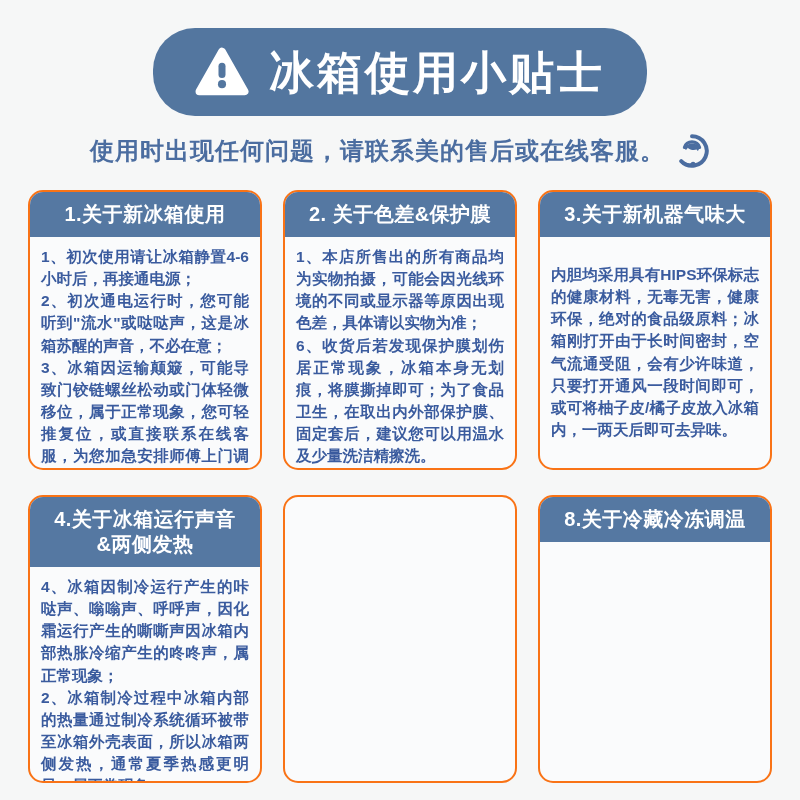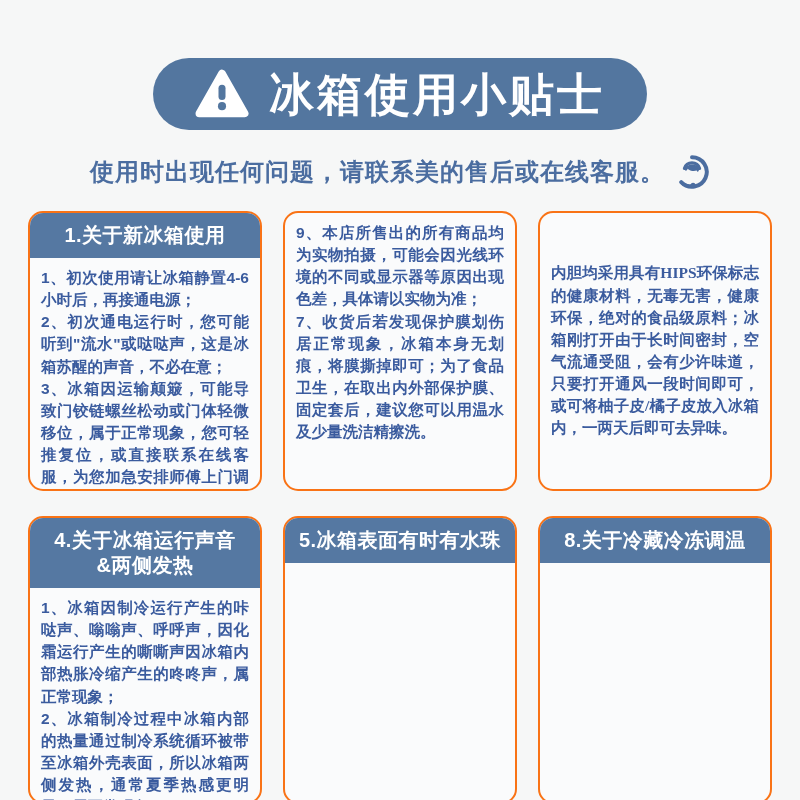--- a/index.html
+++ b/index.html
@@ -7,28 +7,28 @@
     width:800px;height:800px;
     background:#f6f7f7;
     font-family:"Liberation Sans","DejaVu Sans",sans-serif;
     overflow:hidden;
   }
   
   .banner-row{display:flex;justify-content:center;margin:0;padding-top:28px;}
   .banner{
     display:flex;align-items:center;gap:20px;
     background:#53769f;border-radius:42px;
-    height:72px;padding:0 42px;box-sizing:border-box;margin-top:30px;
+    height:88px;padding:0 42px;box-sizing:border-box;
   }
   .banner-title{
     color:#ffffff;font-size:45px;font-weight:bold;letter-spacing:3px;
     line-height:1;white-space:nowrap;
   }
   
-  .subtitle-row{display:flex;justify-content:center;align-items:center;gap:9px;margin-top:24px;}
+  .subtitle-row{display:flex;justify-content:center;align-items:center;gap:9px;margin-top:17px;}
   .subtitle{color:#4b6da0;font-size:24px;font-weight:bold;letter-spacing:1px;}
   
   .cards{
     display:grid;
     grid-template-columns:repeat(3,1fr);
     grid-template-rows:280px 288px;
     gap:25px 21px;
     margin:21px 28px 0 28px;
   }
   .card{
@@ -53,21 +53,21 @@
   .card-body{
     flex:1;
     display:flex;flex-direction:column;
     padding:9px 11px;
     color:#3a5b9e;
     font-size:15.5px;
     font-weight:bold;
     line-height:1.43;
     text-align:justify;
   }
-  .card-body.centered{justify-content:center;font-family:Liberation Serif, serif;}
+  .card-body.centered{justify-content:center;}
   .card-body p{margin:0;}
   .icon{flex:0 0 auto;display:block;}
 </style>
 </head>
 <body>
 
 <div class="banner-row">
   <div class="banner">
     <svg class="icon" viewBox="0 0 100 100" width="54" height="54" aria-hidden="true">
       <polygon points="50,12 92,86 8,86" fill="#ffffff" stroke="#ffffff" stroke-width="14" stroke-linejoin="round"></polygon>
@@ -94,42 +94,43 @@
   <section class="card">
     <div class="card-header">1.关于新冰箱使用</div>
     <div class="card-body">
       <p>1、初次使用请让冰箱静置4-6小时后，再接通电源；</p>
       <p>2、初次通电运行时，您可能听到"流水"或哒哒声，这是冰箱苏醒的声音，不必在意；</p>
       <p>3、冰箱因运输颠簸，可能导致门铰链螺丝松动或门体轻微移位，属于正常现象，您可轻推复位，或直接联系在线客服，为您加急安排师傅上门调整。</p>
     </div>
   </section>
 
   <section class="card">
+    <div class="card-header">2. 关于色差&amp;保护膜</div>
     <div class="card-body">
-      <p>9、本店所售出的所有商品均为实物拍摄，可能会因光线环境的不同或显示器等原因出现色差，具体请以实物为准；</p>
-      <p>7、收货后若发现保护膜划伤居正常现象，冰箱本身无划痕，将膜撕掉即可；为了食品卫生，在取出内外部保护膜、固定套后，建议您可以用温水及少量洗洁精擦洗。</p>
+      <p>1、本店所售出的所有商品均为实物拍摄，可能会因光线环境的不同或显示器等原因出现色差，具体请以实物为准；</p>
+      <p>6、收货后若发现保护膜划伤居正常现象，冰箱本身无划痕，将膜撕掉即可；为了食品卫生，在取出内外部保护膜、固定套后，建议您可以用温水及少量洗洁精擦洗。</p>
     </div>
   </section>
 
   <section class="card">
+    <div class="card-header">3.关于新机器气味大</div>
     <div class="card-body centered">
       <p>内胆均采用具有HIPS环保标志的健康材料，无毒无害，健康环保，绝对的食品级原料；冰箱刚打开由于长时间密封，空气流通受阻，会有少许味道，只要打开通风一段时间即可，或可将柚子皮/橘子皮放入冰箱内，一两天后即可去异味。</p>
     </div>
   </section>
 
   <section class="card">
     <div class="card-header">4.关于冰箱运行声音
 &amp;两侧发热</div>
     <div class="card-body">
-      <p>1、冰箱因制冷运行产生的咔哒声、嗡嗡声、呼呼声，因化霜运行产生的嘶嘶声因冰箱内部热胀冷缩产生的咚咚声，属正常现象；</p>
+      <p>4、冰箱因制冷运行产生的咔哒声、嗡嗡声、呼呼声，因化霜运行产生的嘶嘶声因冰箱内部热胀冷缩产生的咚咚声，属正常现象；</p>
       <p>2、冰箱制冷过程中冰箱内部的热量通过制冷系统循环被带至冰箱外壳表面，所以冰箱两侧发热，通常夏季热感更明显，属正常现象。</p>
     </div>
   </section>
 
   <section class="card">
-    <div class="card-header">5.冰箱表面有时有水珠</div>
   </section>
 
   <section class="card">
     <div class="card-header">8.关于冷藏冷冻调温</div>
   </section>
 
 </div>
 
 </body></html>

